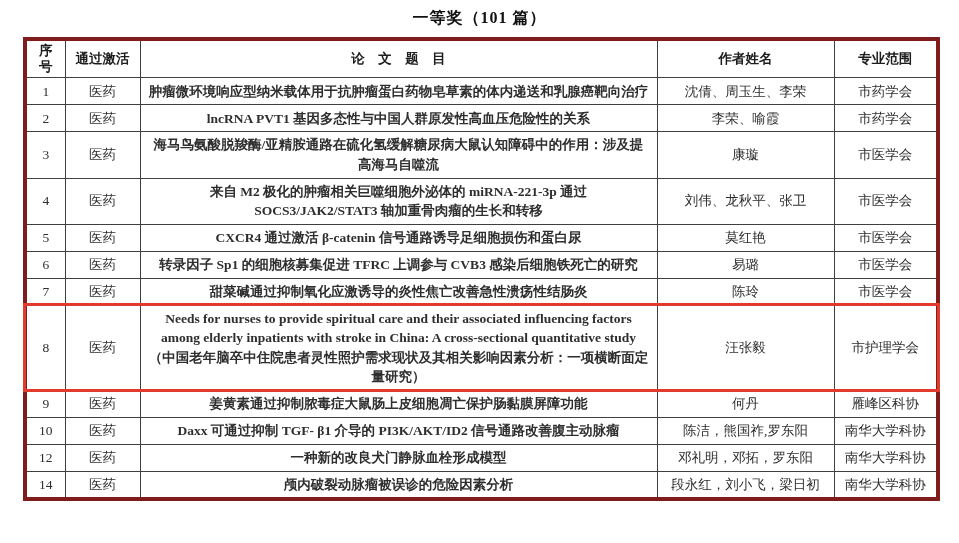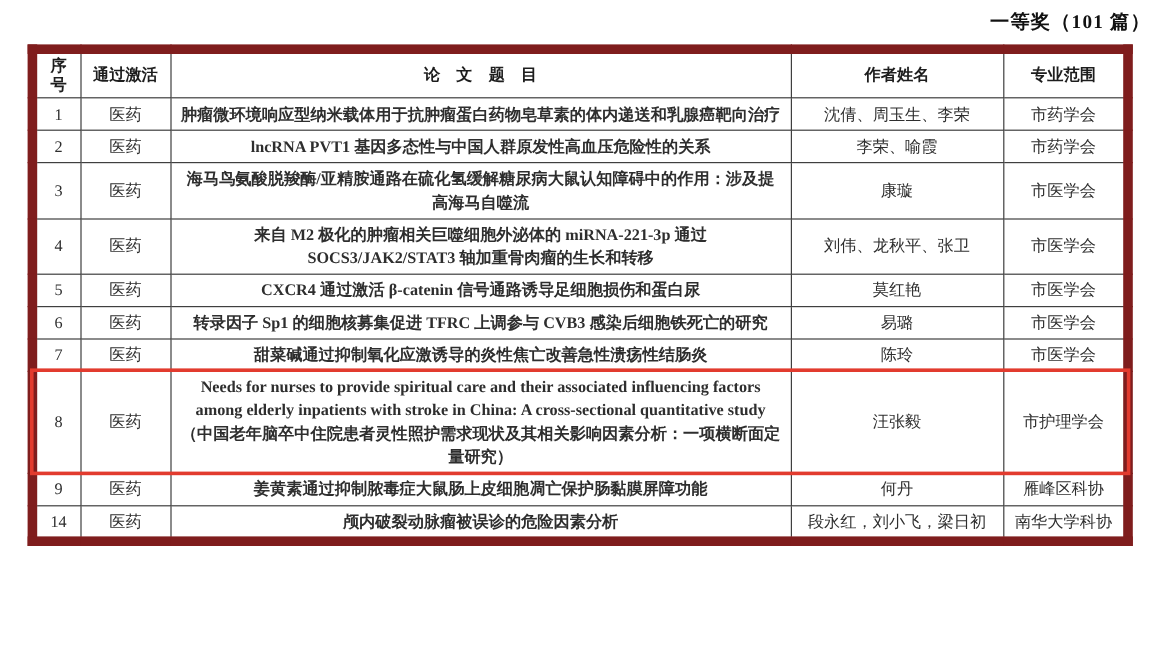--- a/index.html
+++ b/index.html
@@ -5,33 +5,33 @@
   * { margin: 0; padding: 0; box-sizing: border-box; }
   html, body {
     width: 959px;
     height: 543px;
     background: #ffffff;
     font-family: "Liberation Serif", "DejaVu Serif", serif;
     color: #2e2e2e;
     overflow: hidden;
   }
   .page-title {
-    text-align: right;
+    text-align: center;
     font-weight: bold;
     font-size: 16px;
     color: #111111;
     padding-top: 8px;
     letter-spacing: 1px;
   }
   table.award-table {
     border-collapse: collapse;
     table-layout: fixed;
     width: 913px;
     margin: 8px 0 0 23px;
-    border: 8px solid #7f1d1d;
+    border: 4px solid #7f1d1d;
   }
   .award-table th, .award-table td {
     border: 1px solid #3f3f3f;
     text-align: center;
     vertical-align: middle;
     font-size: 13.5px;
     line-height: 1.45;
     padding: 3px 5px;
   }
   .award-table th {
@@ -133,20 +133,34 @@
         <td class="col-unit">市护理学会</td>
       </tr>
       <tr>
         <td class="col-no">9</td>
         <td class="col-field">医药</td>
         <td class="col-title">姜黄素通过抑制脓毒症大鼠肠上皮细胞凋亡保护肠黏膜屏障功能</td>
         <td class="col-auth">何丹</td>
         <td class="col-unit">雁峰区科协</td>
       </tr>
       <tr>
+        <td class="col-no">10</td>
+        <td class="col-field">医药</td>
+        <td class="col-title">Daxx 可通过抑制 TGF- β1 介导的 PI3K/AKT/ID2 信号通路改善腹主动脉瘤</td>
+        <td class="col-auth">陈洁，熊国祚,罗东阳</td>
+        <td class="col-unit">南华大学科协</td>
+      </tr>
+      <tr>
+        <td class="col-no">12</td>
+        <td class="col-field">医药</td>
+        <td class="col-title">一种新的改良犬门静脉血栓形成模型</td>
+        <td class="col-auth">邓礼明，邓拓，罗东阳</td>
+        <td class="col-unit">南华大学科协</td>
+      </tr>
+      <tr>
         <td class="col-no">14</td>
         <td class="col-field">医药</td>
         <td class="col-title">颅内破裂动脉瘤被误诊的危险因素分析</td>
         <td class="col-auth">段永红，刘小飞，梁日初</td>
         <td class="col-unit">南华大学科协</td>
       </tr>
     </tbody>
 </table>
 
 </body></html>

